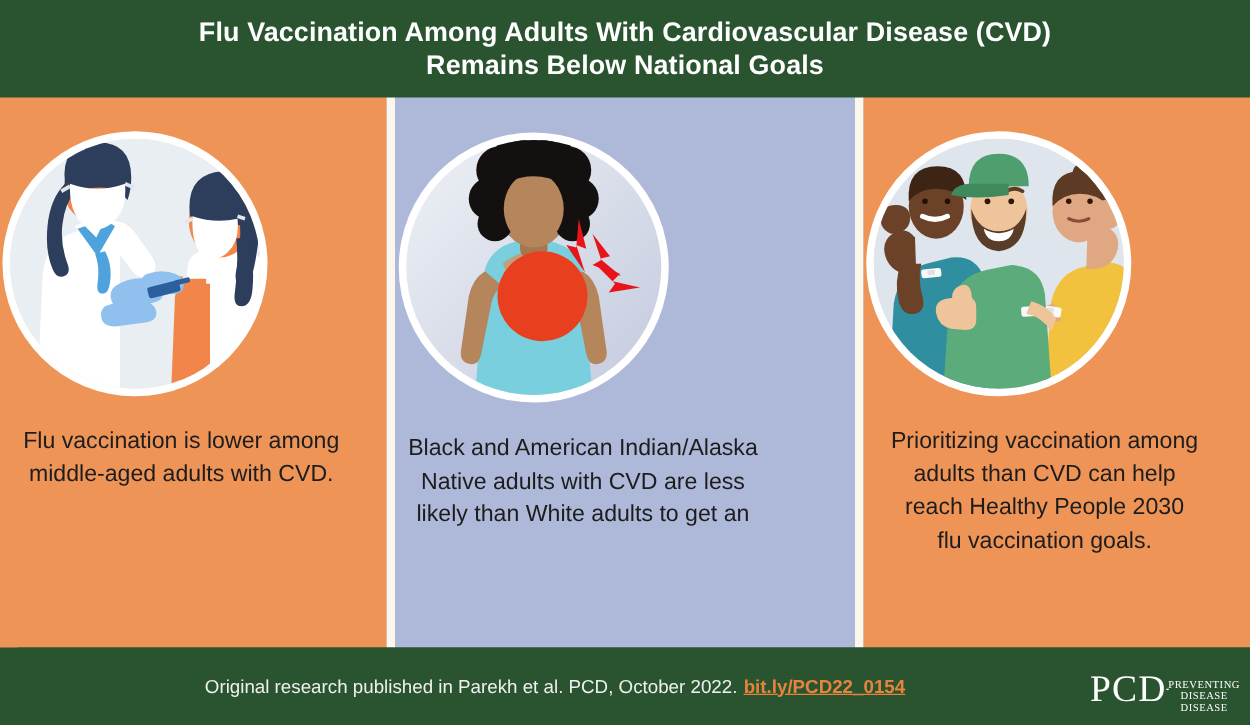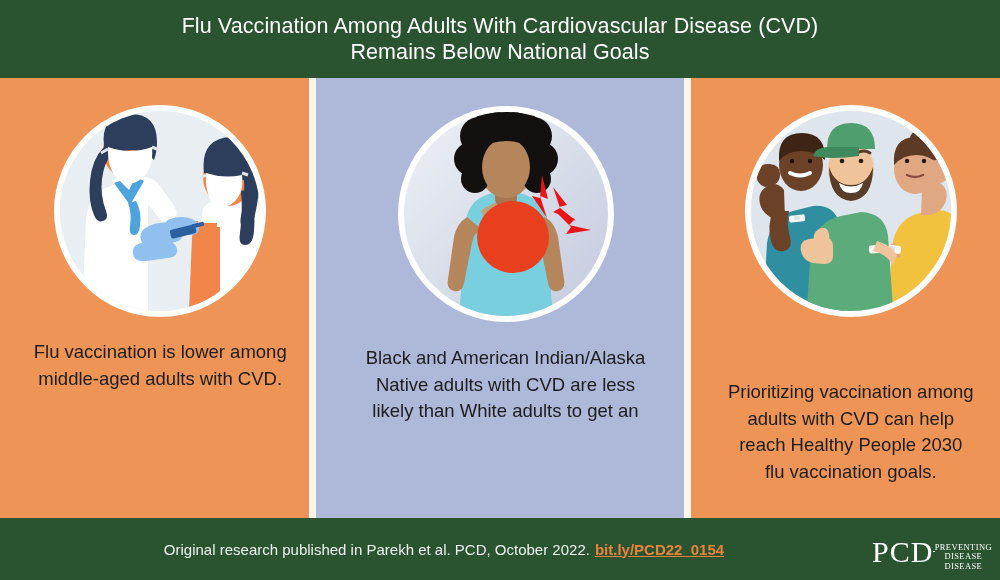--- a/index.html
+++ b/index.html
@@ -10,41 +10,40 @@
   }
   .infographic{position:relative;width:1000px;height:580px;background:#2a5430;}
 
   
   .header{
     position:absolute;left:0;top:0;width:1000px;height:78px;
     background:#2a5430;
     display:flex;align-items:center;justify-content:center;
   }
   .header-title{
-    color:#ffffff;font-weight:normal;font-size:21.5px;line-height:26px;
+    color:#ffffff;font-weight:bold;font-size:21.5px;line-height:26px;
     text-align:center;letter-spacing:0.1px;
     font-family:"Liberation Sans", sans-serif;
   }
   .header-title .tl{display:block;}
 
   
   .panels{
     position:absolute;left:0;top:78px;width:1000px;height:440px;
     display:flex;
   }
   .panel{
     position:relative;height:440px;
-    display:flex;flex-direction:column;align-items:center;
+    display:flex;flex-direction:column;align-items:flex-start;
     box-sizing:border-box;
-    padding-left:11px;
   }
   .panel-1{width:326px;background:#ef9457;}
   .divider{width:7px;background:#fdf6ec;height:440px;flex:none;}
   .panel-2{width:387px;background:#aeb9d9;}
-  .panel-3{width:326px;background:#ef9457;gap:40px;}
+  .panel-3{width:326px;background:#ef9457;}
 
   .art-wrap{
     margin-top:25px;
     width:216px;height:216px;
     display:flex;align-items:center;justify-content:center;
   }
   .panel-2 .art-wrap{width:222px;height:222px;}
   .art-wrap svg{display:block;width:100%;height:100%;}
 
   .caption{
@@ -276,21 +275,21 @@
 
             <rect x="126" y="142" width="18" height="8" rx="2" fill="#fafafa" transform="rotate(-4 135 146)"></rect>
             <rect x="132" y="143" width="6" height="5" rx="1" fill="#dfe1e3" transform="rotate(-4 135 146)"></rect>
 
             <path d="M134 138 q14 4 20 14 l-4 10 q-8 -12 -20 -14 z" fill="#f0c49b"></path>
           </g>
         </svg>
       </div>
       <div class="caption">
         <span class="cl">Prioritizing vaccination among</span>
-        <span class="cl">adults with CVD can help</span>
+        <span class="cl">adults than CVD can help</span>
         <span class="cl">reach Healthy People 2030</span>
         <span class="cl">flu vaccination goals.</span>
       </div>
     </div>
 
   </div>
 
   <div class="footer">
     <div class="footer-text">
       <span>Original research published in Parekh et al. PCD, October 2022.</span>

